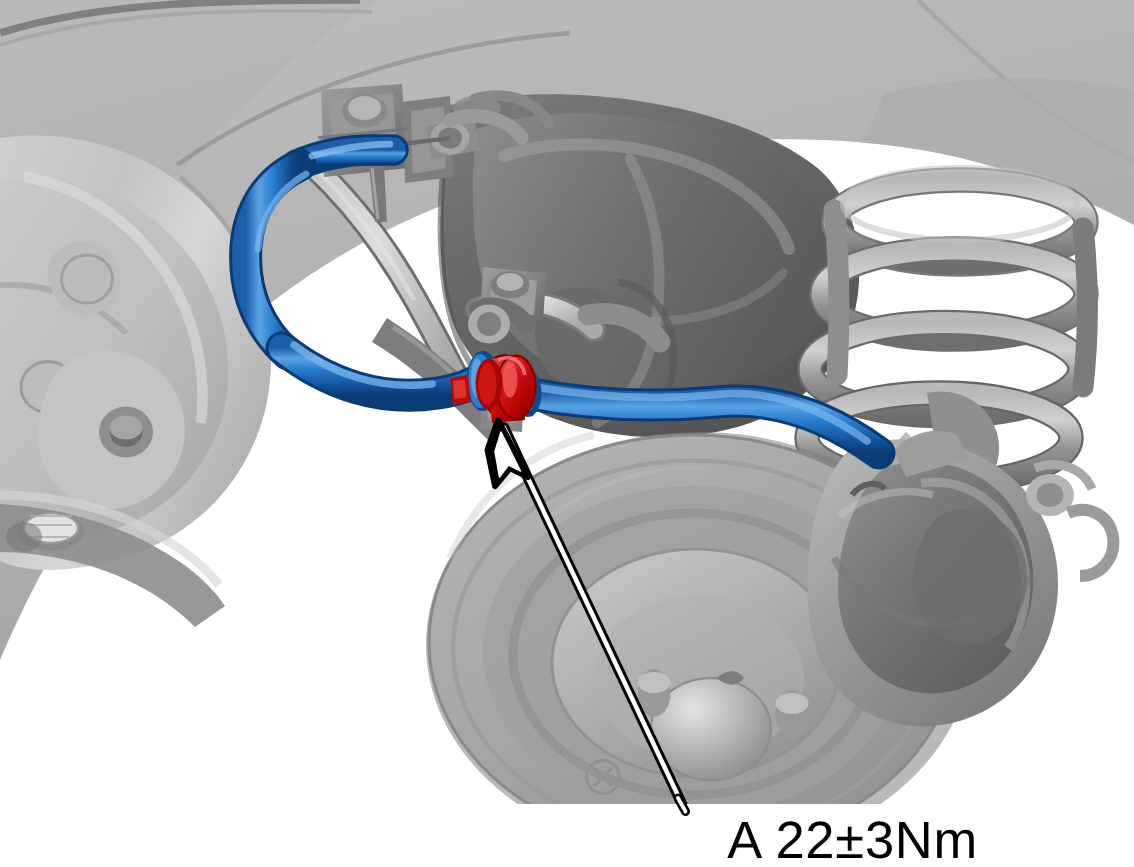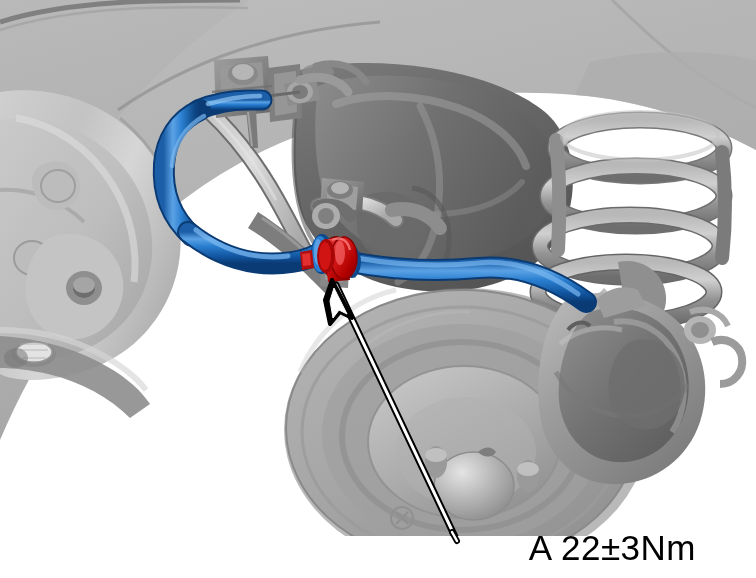--- a/index.html
+++ b/index.html
@@ -8,22 +8,22 @@
     font-family:"Liberation Sans", sans-serif;
     width:756px;height:578px;overflow:hidden;
   }
   #stage{
     position:relative;width:756px;height:578px;
     background:#ffffff;overflow:hidden;
   }
   #illustration{position:absolute;left:0;top:0;width:756px;height:578px;}
   #caption-layer{
     position:absolute;left:0;bottom:0;width:756px;height:48px;
-    display:flex;align-items:flex-start;justify-content:flex-end;
-    padding-right:60px;box-sizing:border-box;
+    display:flex;align-items:flex-end;justify-content:flex-end;
+    padding-right:104px;box-sizing:border-box;
     pointer-events:none;
   }
   #torque-caption{
     font-family:"Liberation Sans", sans-serif;
     font-size:35px;
     font-weight:400;
     color:#000000;
     letter-spacing:0.5px;
     white-space:nowrap;
     line-height:1;

